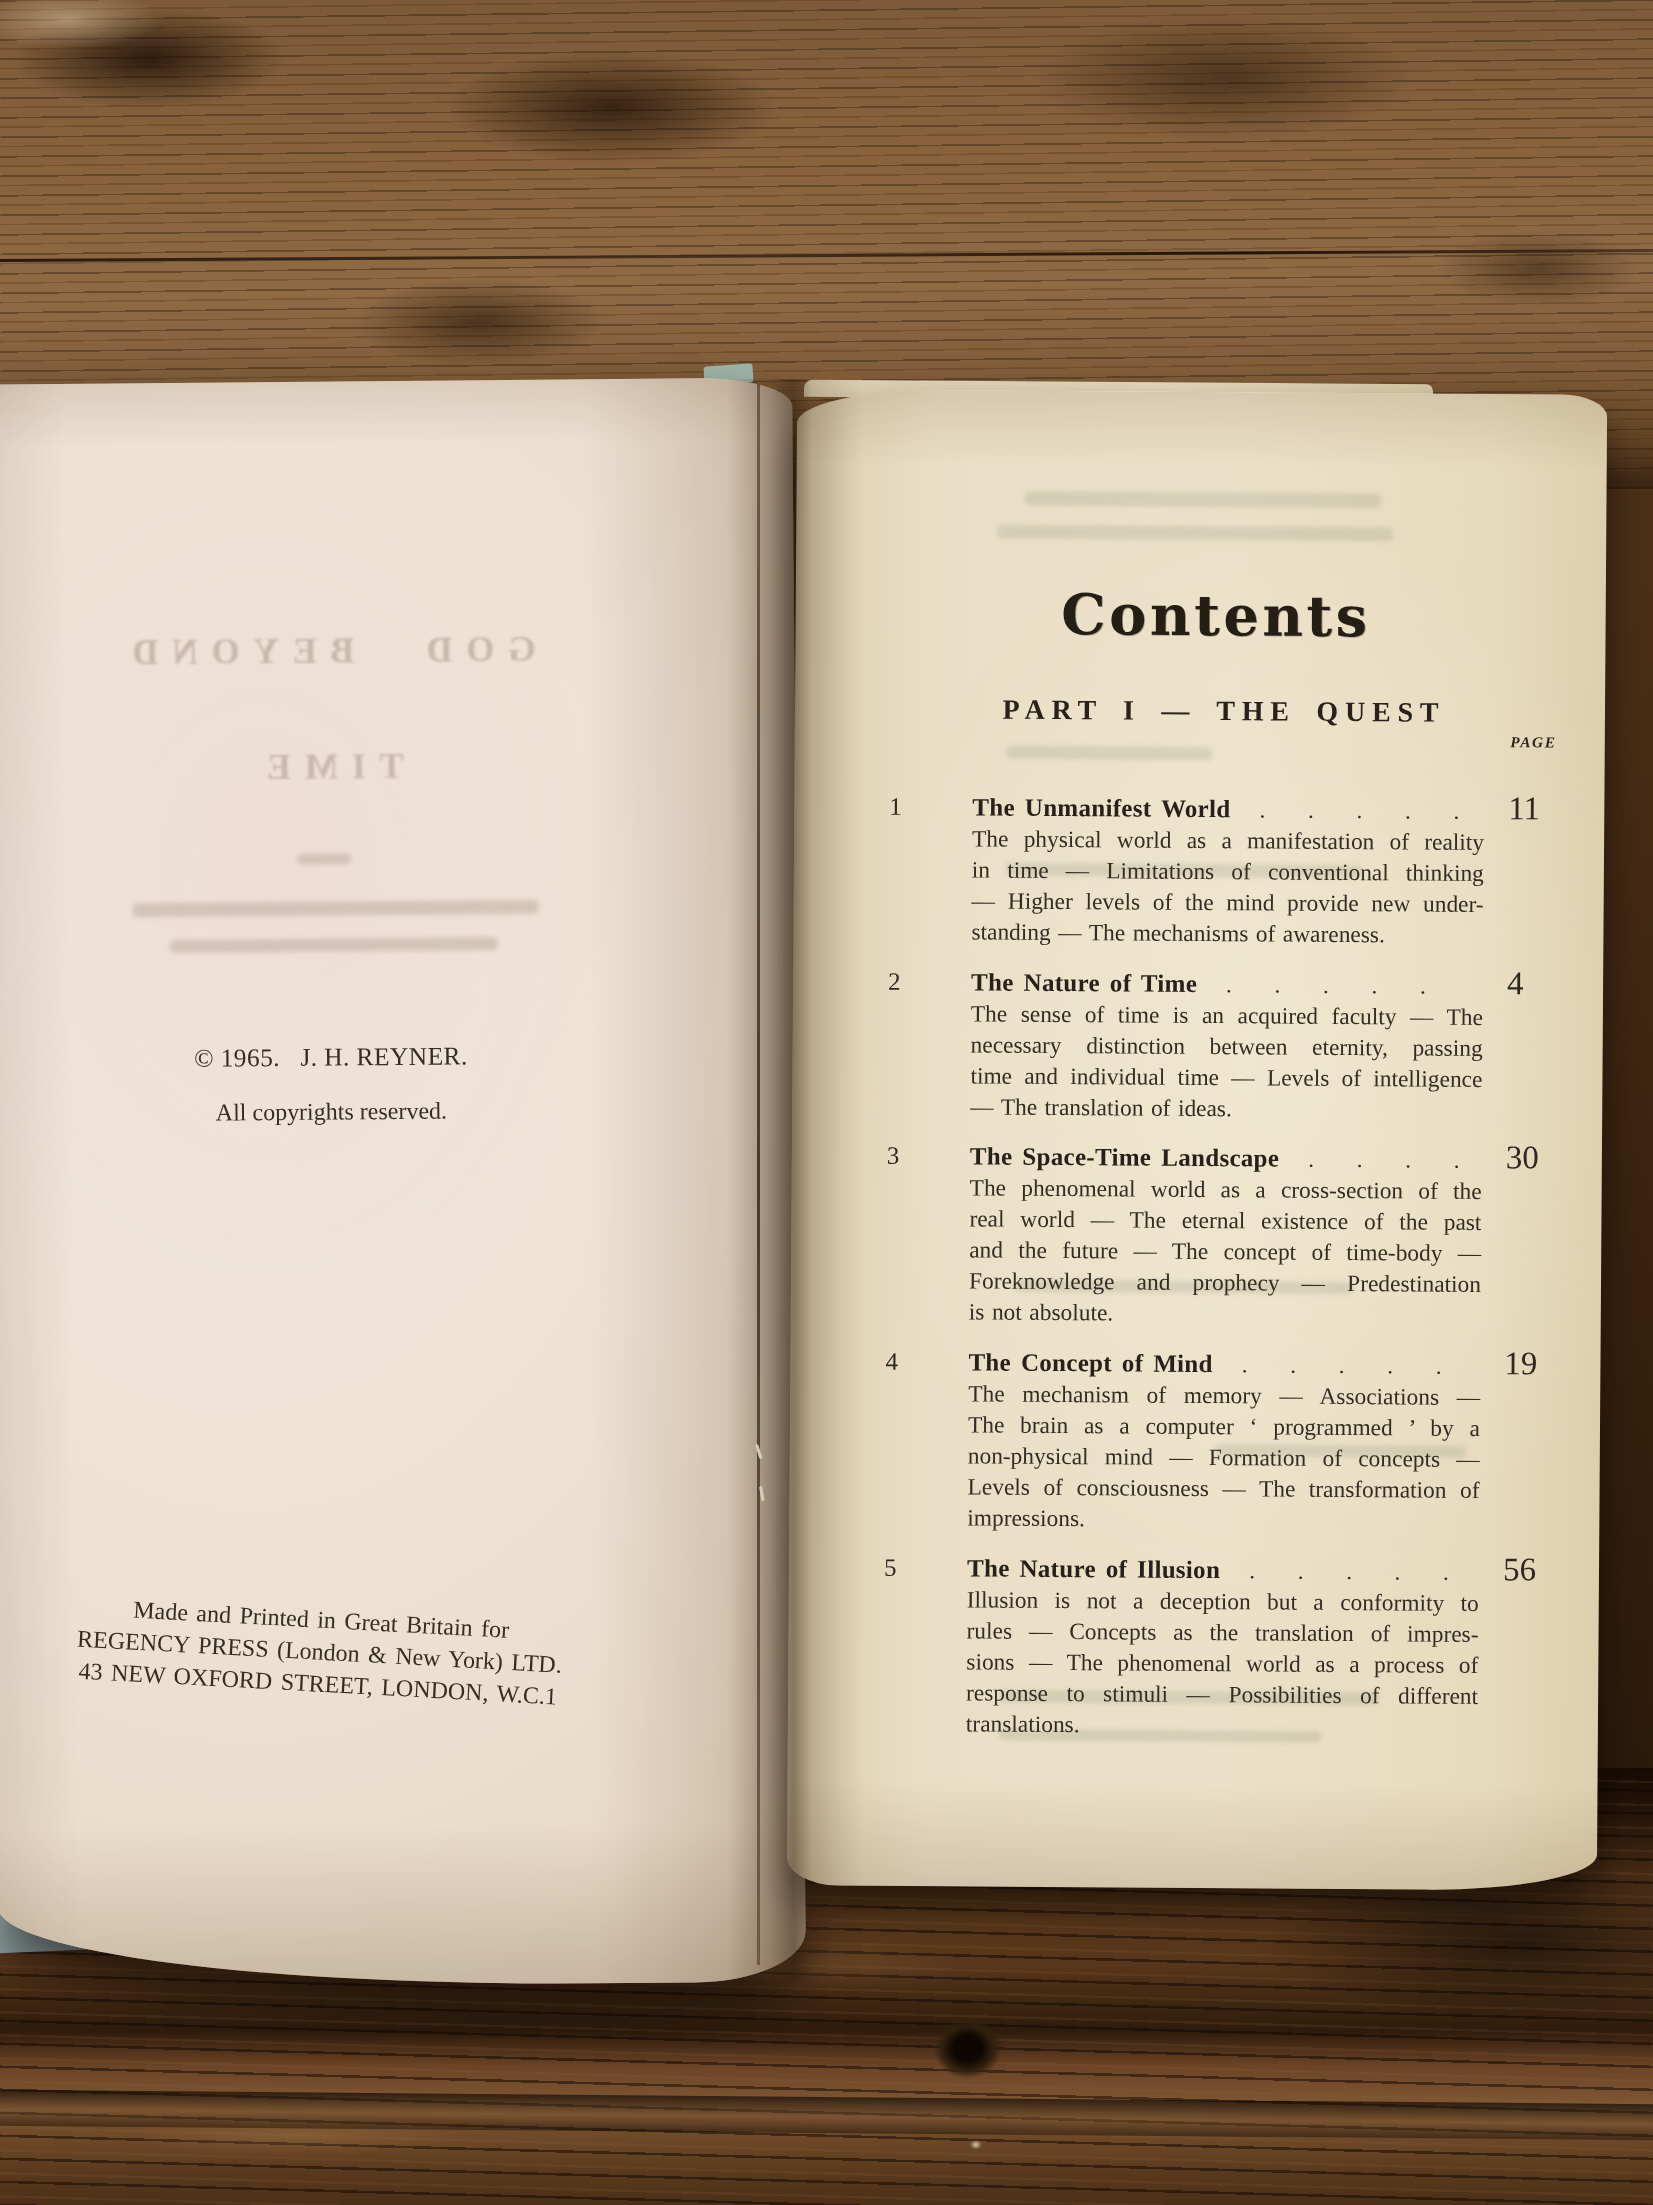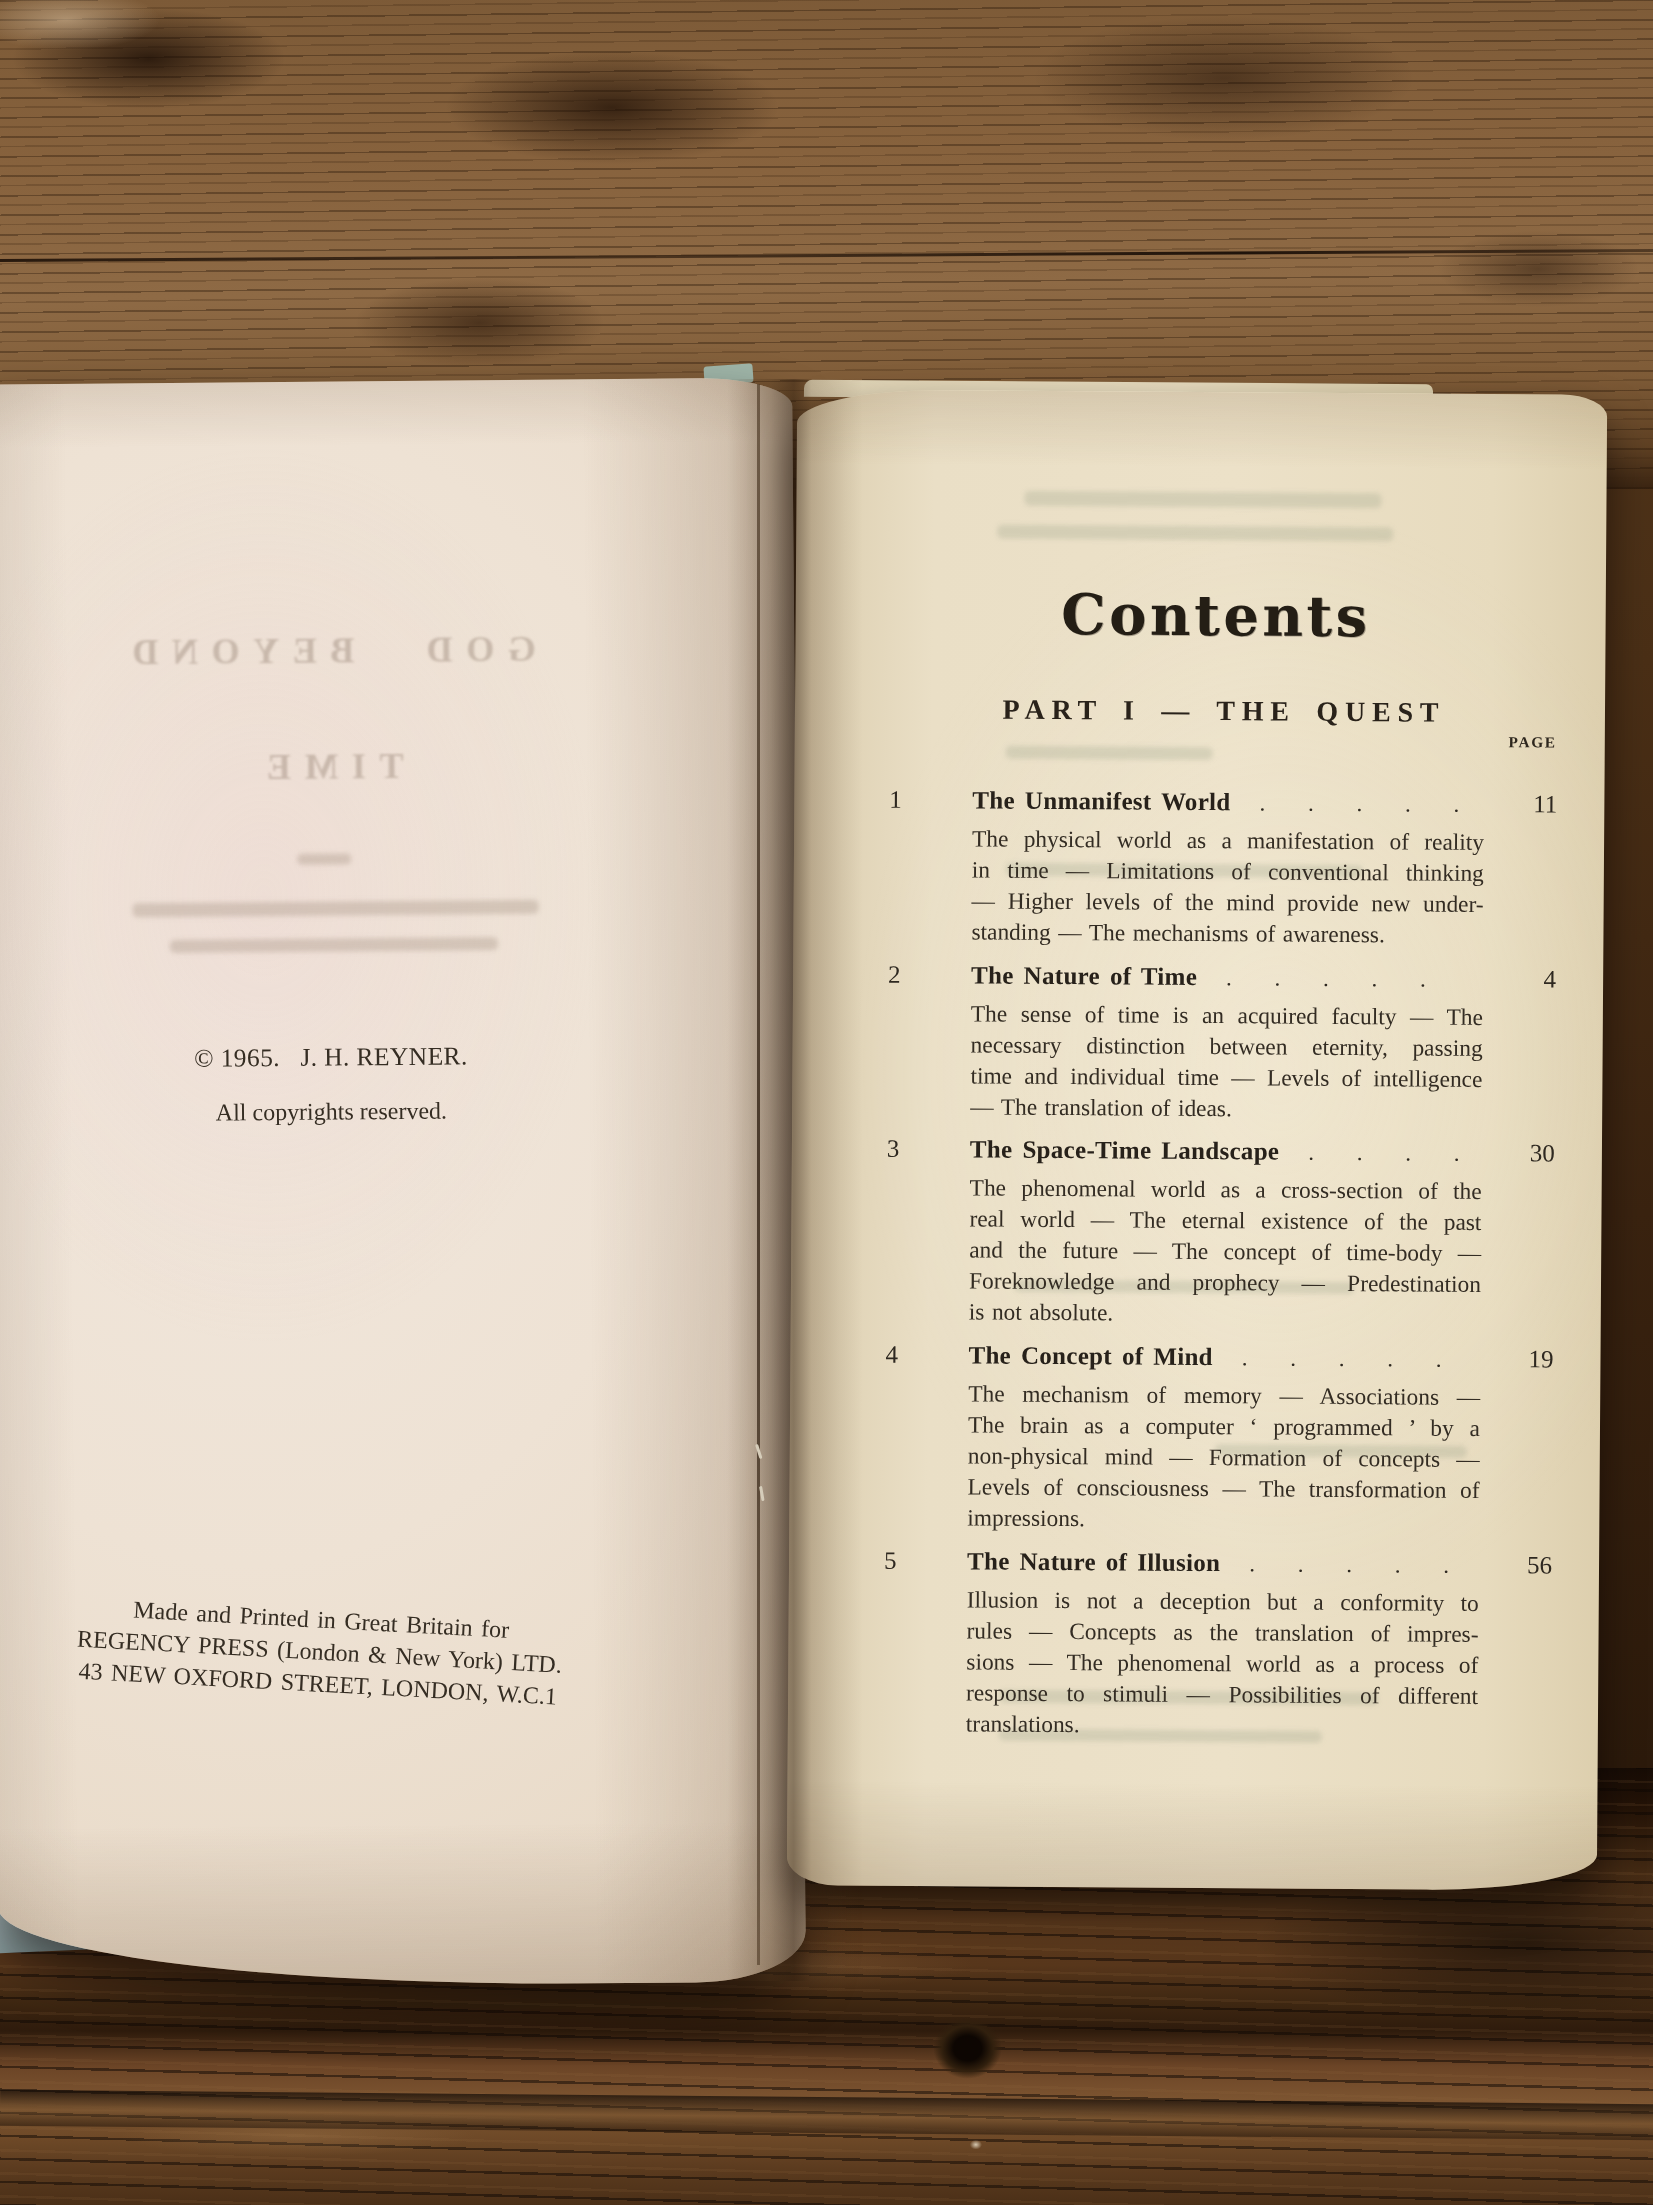--- a/index.html
+++ b/index.html
@@ -133,32 +133,32 @@
     font-weight:bold;font-size:56px;letter-spacing:3.4px;color:#241e15;
     text-shadow:0.8px 0.8px 0 rgba(36,30,21,.35);
   }
   .rp-part{
     position:absolute;left:0;top:303px;width:810px;text-align:center;
     transform:translateX(24px);
     font-weight:bold;font-size:28px;letter-spacing:6.8px;word-spacing:6.8px;color:#29221a;
   }
   .rp-pagelabel{
     position:absolute;top:339px;right:48px;
-    font-size:15.3px;letter-spacing:1.7px;font-weight:bold;color:#2e271e;
+    font-size:15.3px;letter-spacing:1.7px;font-weight:bold;color:#2e271e;font-style:italic;
   }
   .entries{position:absolute;top:396px;left:95px;right:47px;color:#2e2820;}
   .entry{margin-bottom:13.6px;}
   .erow{display:flex;align-items:baseline;height:32px;}
   .num{flex:none;width:83px;font-size:25px;}
   .etitle{flex:none;font-weight:bold;font-size:25px;letter-spacing:0.3px;word-spacing:3.4px;color:#27211a;}
   .leader{
     flex:1 1 auto;overflow:hidden;white-space:nowrap;
     padding-left:29px;font-size:23px;word-spacing:37px;color:#2e2820;
   }
-  .pnum{flex:none;width:49px;text-align:right;font-size:25px;}
+  .pnum{flex:none;width:49px;font-size:33px;}
   .desc{margin-left:83px;width:512px;margin-top:5.1px;}
   .dline{
     font-size:23.4px;line-height:31px;color:#332c23;
     text-align:justify;text-align-last:justify;word-spacing:1.7px;
   }
   .dline.last{text-align-last:left;}
 </style>
 </head>
 <body>
 

